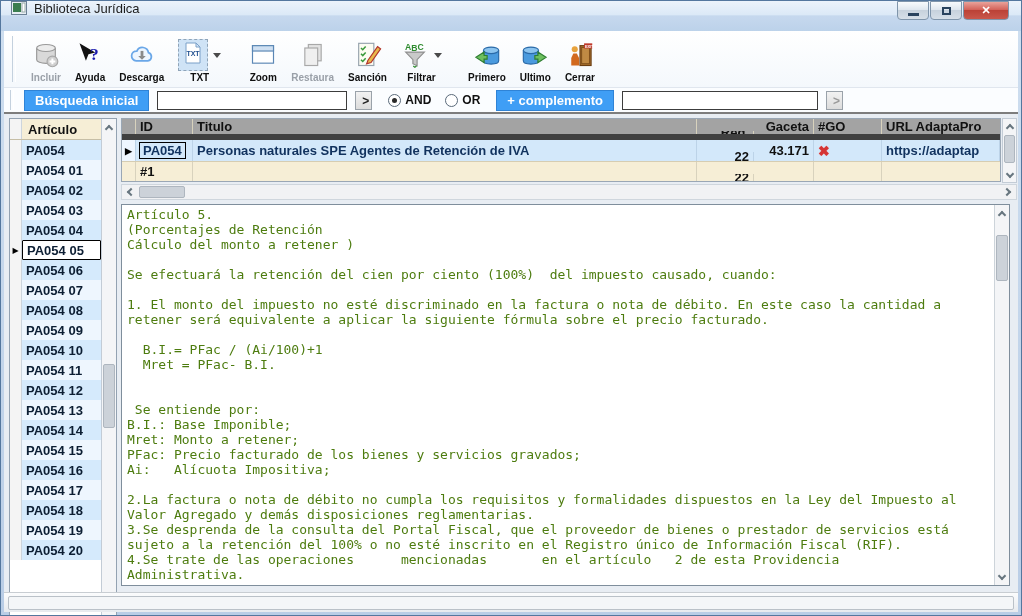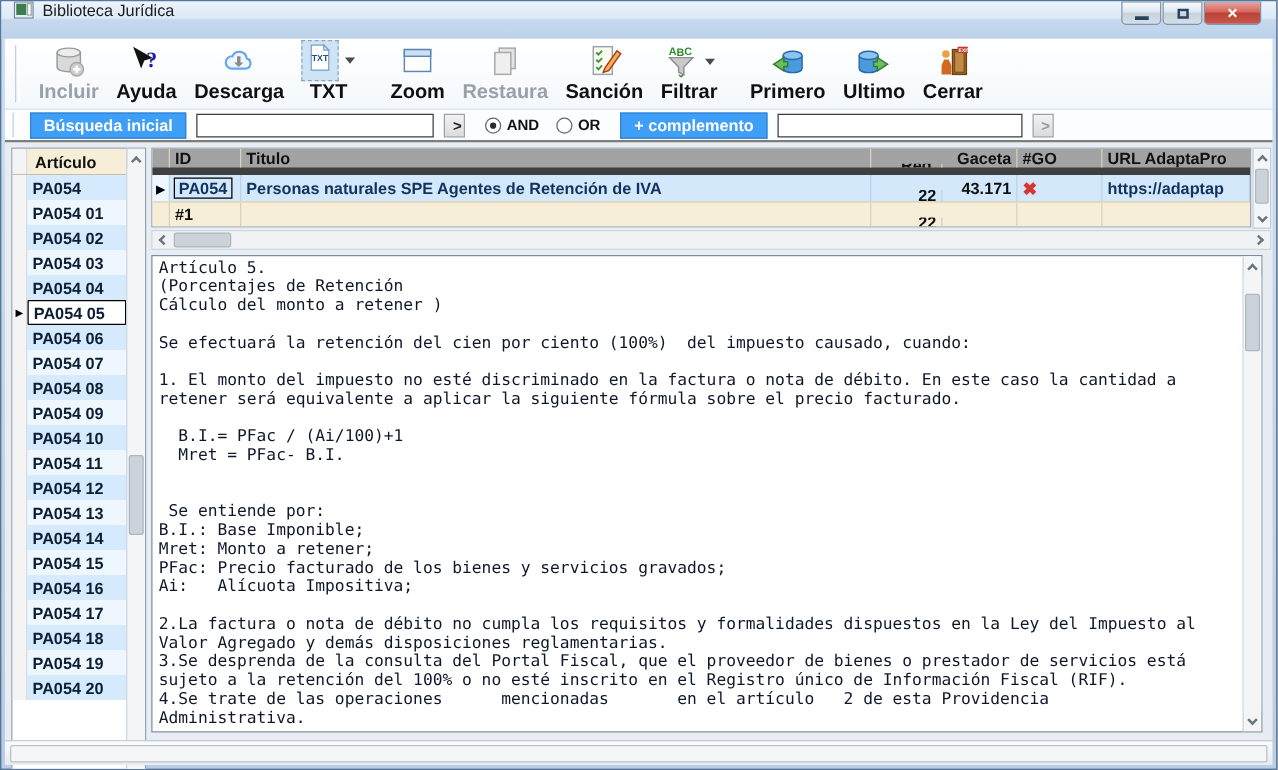--- a/index.html
+++ b/index.html
@@ -23,21 +23,21 @@
 
   
   .toolbar{position:absolute;left:3px;right:3px;top:30px;height:57px;
     background:linear-gradient(#ffffff,#f4f8fc);border-bottom:1px solid #e0e6ee;
     display:flex;align-items:center;padding:2px 4px 2px 8px;}
   .grip{width:4px;height:46px;border-left:1px solid #c4d1de;border-right:1px solid #ffffff;margin-right:8px;}
   .tb-btn{display:flex;flex-direction:column;align-items:center;justify-content:flex-end;
     padding:2px 7px;gap:2px;height:52px;cursor:default;}
   .tb-icon-row{display:flex;align-items:center;gap:3px;height:30px;}
   .tb-btn svg{width:28px;height:28px;}
-  .tb-label{font-size:16px;font-weight:bold;color:#101010;white-space:nowrap;}
+  .tb-label{font-size:10px;font-weight:bold;color:#101010;white-space:nowrap;}
   .tb-btn.disabled .tb-label{color:#9aa0a8;}
   .txt-box{border:1px dashed #8fa4b8;background:#cfe3f6;padding:0 2px;}
   .caret{width:0;height:0;border-left:4px solid transparent;border-right:4px solid transparent;
     border-top:5px solid #4a4a4a;margin-left:2px;}
 
   
   .searchbar{position:absolute;left:3px;right:3px;top:87px;height:26px;background:#fbfdff;
     display:flex;align-items:center;gap:8px;padding:0 6px;border-bottom:2px solid #7d7d7d;}
   .searchbar .grip{height:20px;margin-right:2px;}
   .btn-blue{background:#3f9ef5;color:#fff;font-weight:bold;font-size:13px;padding:2px 10px;
@@ -110,21 +110,21 @@
   .grid-hscroll{position:absolute;left:117px;top:70px;width:896px;height:16px;background:#f1f2f4;
     border:1px solid #cfd6dd;display:flex;align-items:center;}
   .h-btn{width:16px;height:14px;display:flex;align-items:center;justify-content:center;flex:0 0 16px;}
   .h-thumb{width:46px;height:12px;background:#ccd2d9;border:1px solid #aeb6bf;border-radius:2px;margin-left:1px;}
   .h-track{flex:1;}
 
   
   .article{position:absolute;left:117px;top:90px;right:8px;bottom:6px;background:#fff;
     border:1px solid #7f8e9c;display:flex;}
   .article-text{flex:1;overflow:hidden;padding:2px 2px 0 5px;font-family:"DejaVu Sans Mono","Liberation Mono",monospace;
-    font-size:13px;line-height:15px;white-space:pre;color:#0f172a;}
+    font-size:13px;line-height:15px;white-space:pre;color:#4d7c0f;}
   .article-vscroll{width:15px;flex:0 0 15px;border-left:1px solid #cdd4da;background:#f4f5f7;
     display:flex;flex-direction:column;align-items:center;}
 
   
   .statusbar{position:absolute;left:3px;right:3px;bottom:3px;height:20px;
     background:linear-gradient(#fbfcfd,#e7eaee);border-top:1px solid #c8cdd2;display:flex;align-items:center;padding:0 4px;}
   .status-field{flex:1;height:14px;background:#f4f6f8;border:1px solid #bac1c8;border-radius:2px;}
 </style>
 </head>
 <body>

